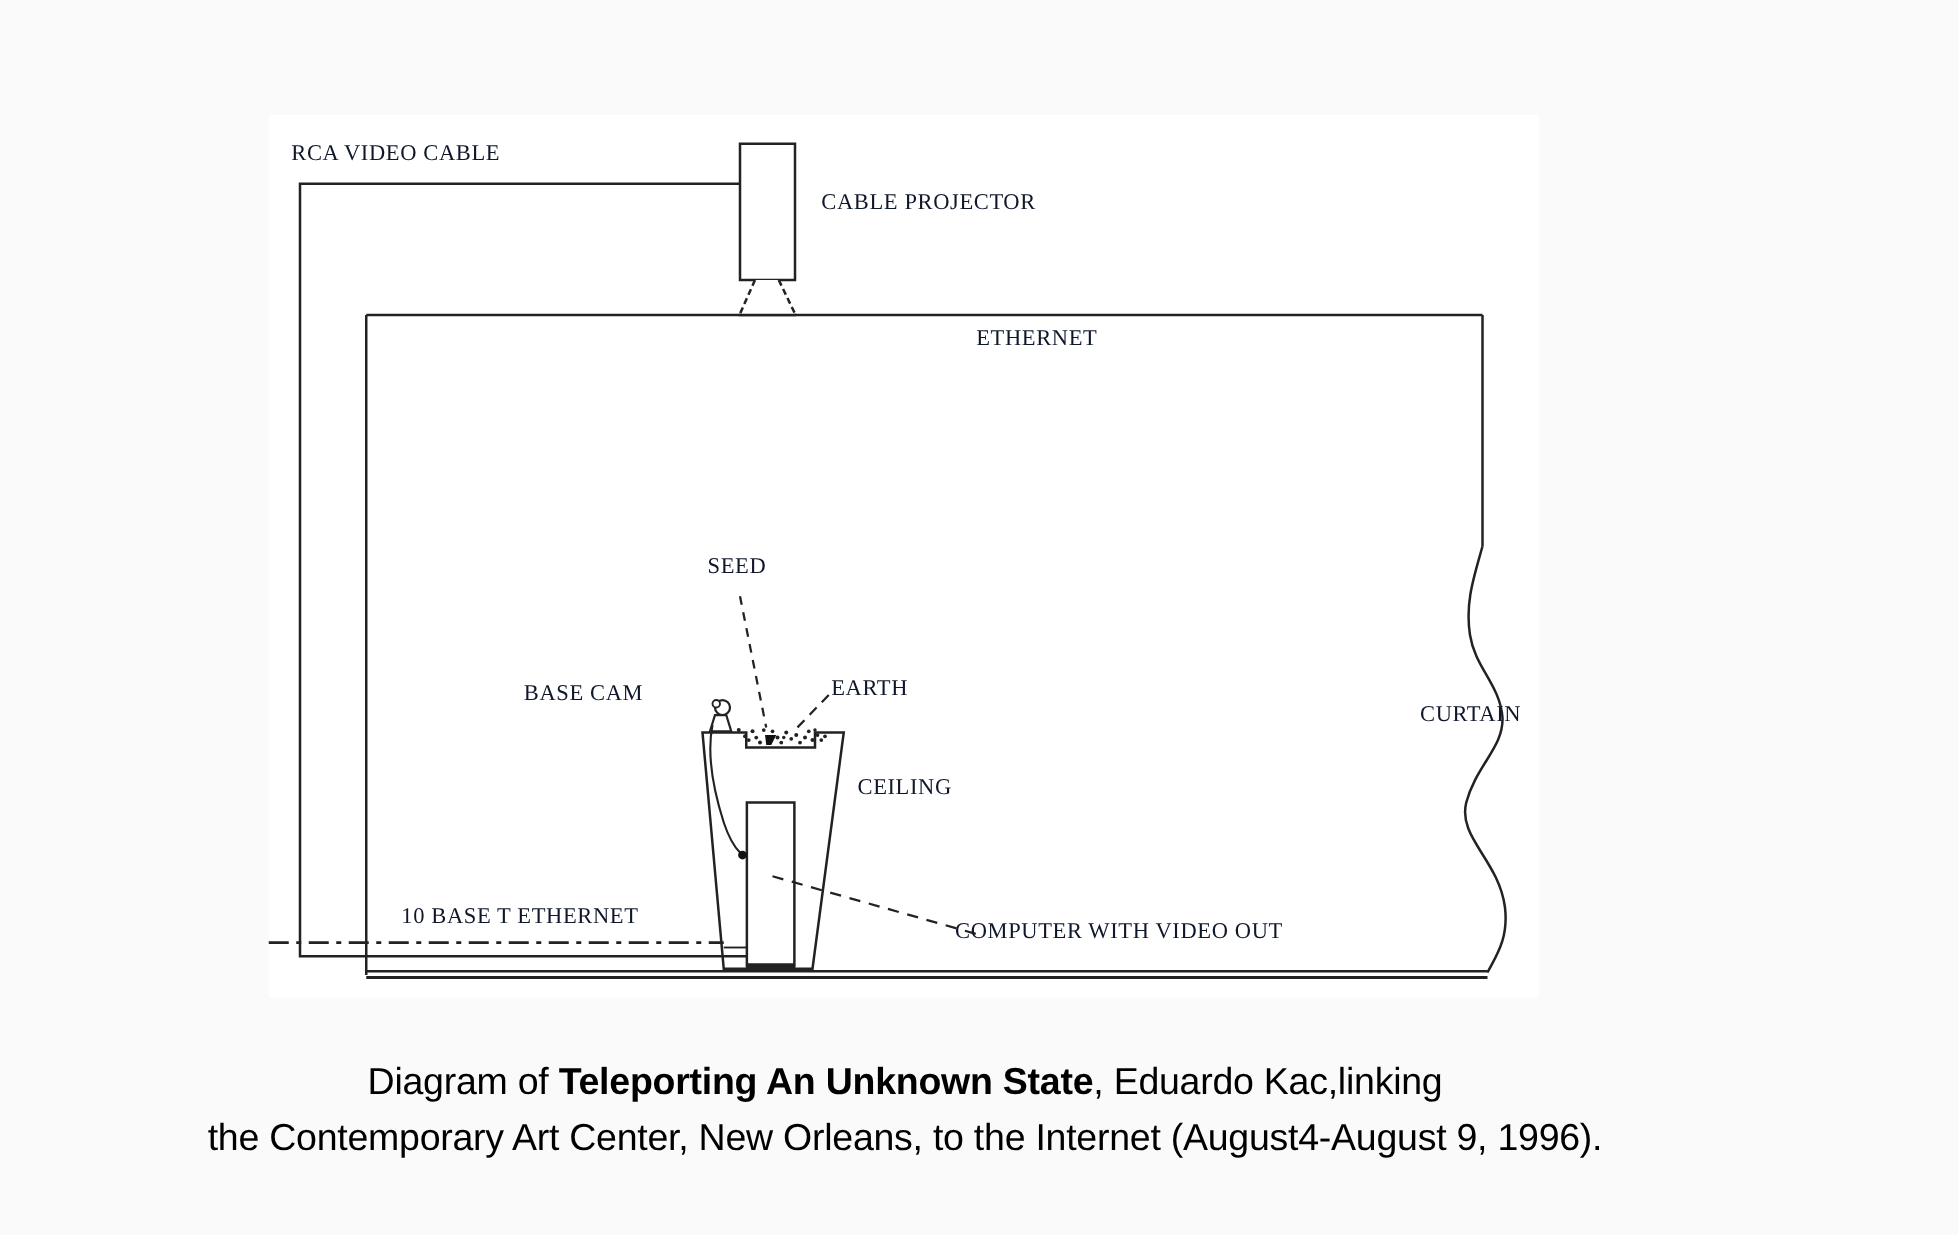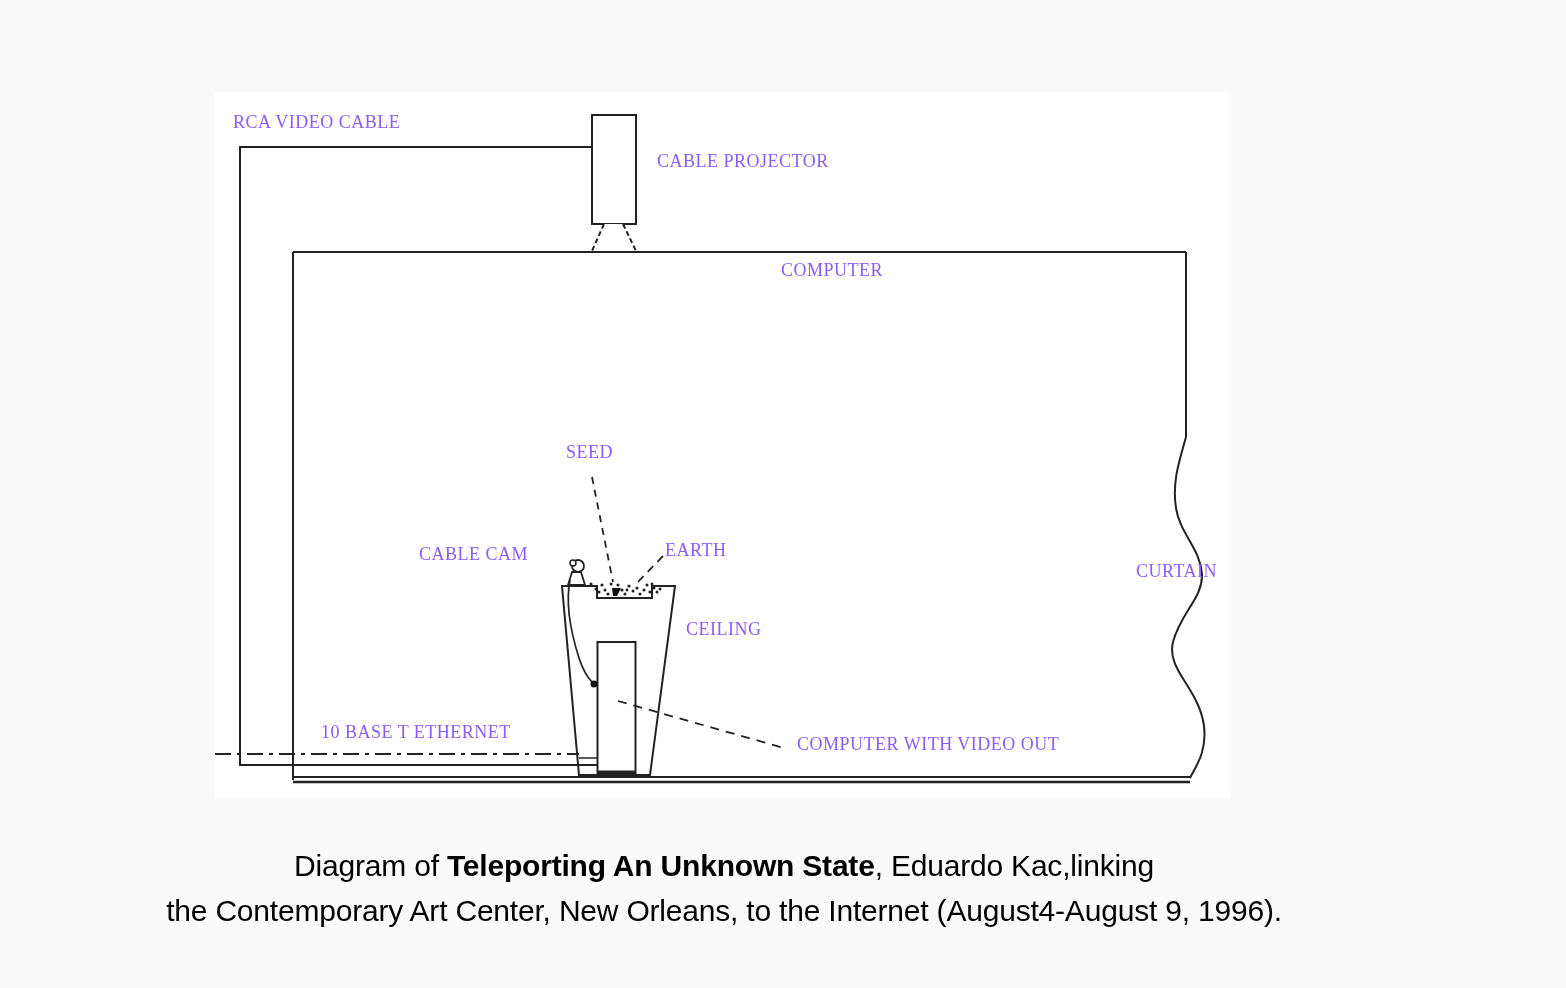--- a/index.html
+++ b/index.html
@@ -13,21 +13,21 @@
   .diagram-panel{
     position:absolute;left:215px;top:92px;width:1016px;height:706px;
     background:#ffffff;
   }
   svg.overlay{position:absolute;left:0;top:0;width:1566px;height:988px;}
   .dlabel{
     position:absolute;
     font-family:"Liberation Serif", serif;
     font-size:18px;
     letter-spacing:0.5px;
-    color:#8b5cf6;
+    color:#0f172a;
     white-space:nowrap;
     line-height:20px;
   }
   .caption{
     position:absolute;left:74px;top:843px;width:1300px;
     text-align:center;
     font-family:"Liberation Sans", sans-serif;
     font-size:30px;
     line-height:45px;
     color:#000000;
@@ -105,27 +105,27 @@
         <circle cx="652" cy="584" r="1.4"></circle>
           <circle cx="654" cy="588" r="1.5"></circle>
         <circle cx="657" cy="592" r="1.5"></circle>
           <circle cx="660" cy="589" r="1.5"></circle>
       </g>
     </g>
   </svg>
 
   <div class="dlabel" style="left:233px;top:112px">RCA VIDEO CABLE</div>
   <div class="dlabel" style="left:657px;top:151px">CABLE PROJECTOR</div>
-  <div class="dlabel" style="left:781px;top:260px">COMPUTER</div>
+  <div class="dlabel" style="left:781px;top:260px">ETHERNET</div>
   <div class="dlabel" style="left:566px;top:442px">SEED</div>
-  <div class="dlabel" style="left:419px;top:544px">CABLE CAM</div>
+  <div class="dlabel" style="left:419px;top:544px">BASE CAM</div>
   <div class="dlabel" style="left:665px;top:540px">EARTH</div>
   <div class="dlabel" style="left:686px;top:619px">CEILING</div>
   <div class="dlabel" style="left:1136px;top:561px">CURTAIN</div>
   <div class="dlabel" style="left:321px;top:722px">10 BASE T ETHERNET</div>
-  <div class="dlabel" style="left:797px;top:734px">COMPUTER WITH VIDEO OUT</div>
+  <div class="dlabel" style="left:764px;top:734px">COMPUTER WITH VIDEO OUT</div>
 
   <div class="caption">
     <div><span>Diagram of </span><span class="b">Teleporting An Unknown State</span><span>, Eduardo Kac,linking</span></div>
     <div>the Contemporary Art Center, New Orleans, to the Internet (August4-August 9, 1996).</div>
   </div>
 
 </div>
 
 </body></html>

